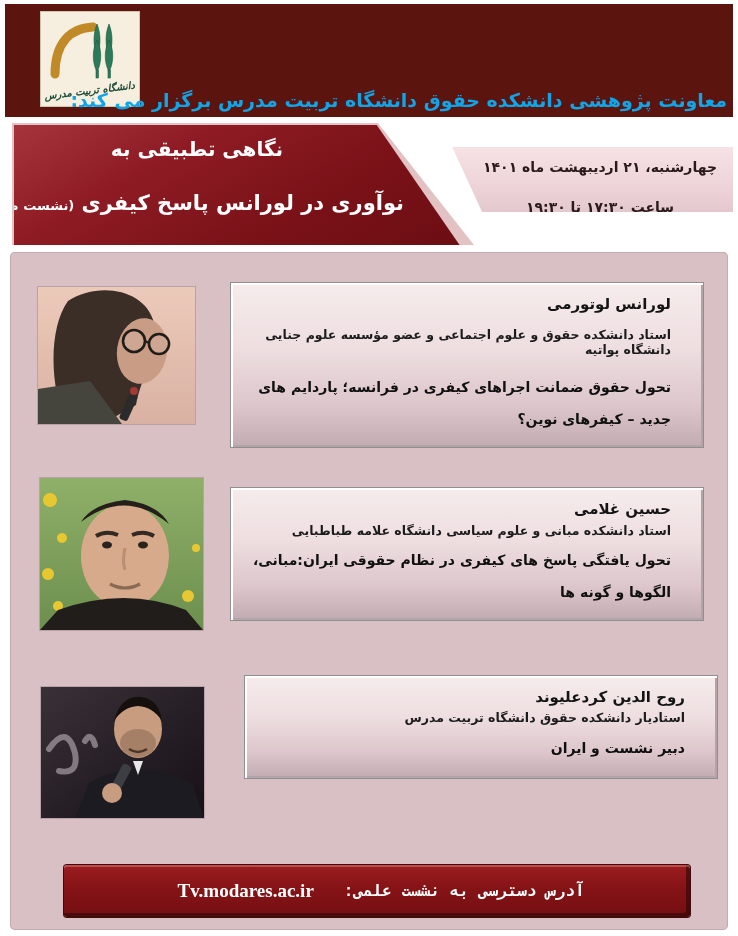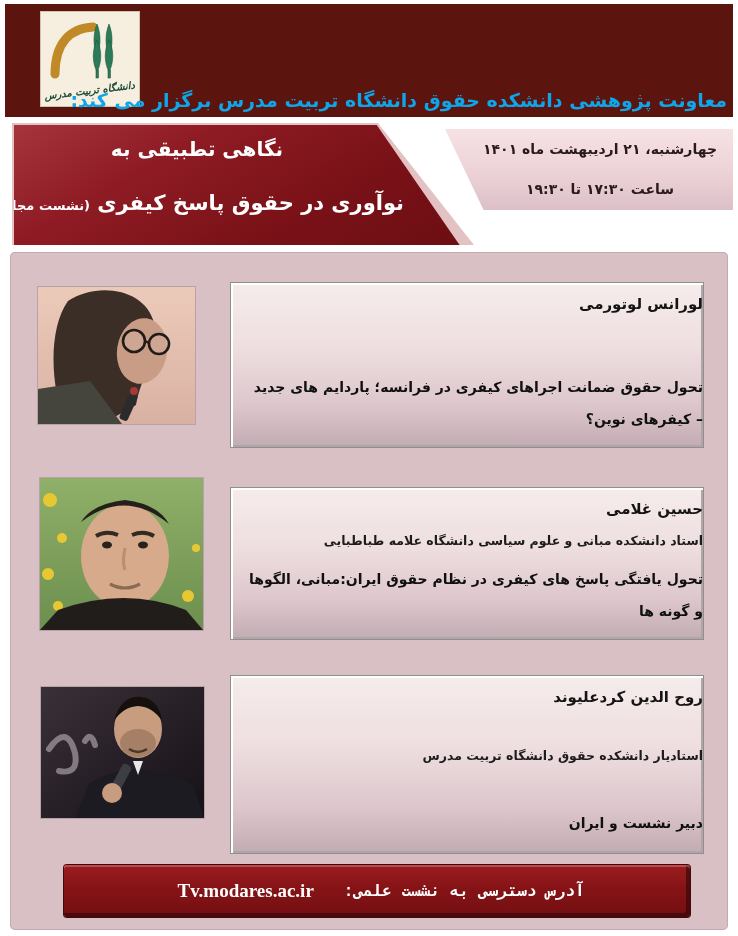--- a/index.html
+++ b/index.html
@@ -17,36 +17,36 @@
     clip-path:polygon(0 0,79.2% 0,100% 100%,0 100%);}
   .title-shape-inner{position:absolute;left:2px;top:2px;width:458px;height:138px;
     background:linear-gradient(150deg,#a5343c 0%,#8e1b24 30%,#7a1218 62%,#690d12 100%);
     clip-path:polygon(0 0,79.2% 0,100% 100%,0 100%);}
   .title-line1{position:absolute;top:12px;left:0;width:366px;text-align:center;color:#fff;font-weight:bold;font-size:20px;direction:rtl;}
   .title-line2{position:absolute;top:66px;left:0;width:390px;text-align:center;color:#fff;font-weight:bold;font-size:21px;direction:rtl;white-space:nowrap;}
   .title-line2 .small-note{font-size:13px;font-weight:bold;}
 
   .schedule-outer{position:absolute;left:443px;top:127px;width:292px;height:85px;background:#ffffff;
     clip-path:polygon(0 0,100% 0,100% 100%,13.4% 100%);filter:drop-shadow(1px 2px 1px rgba(120,80,90,.45));}
-  .schedule-inner{position:absolute;left:2px;top:2px;width:288px;height:81px;
+  .schedule-inner{position:absolute;left:2px;top:20px;width:288px;height:81px;
     background:linear-gradient(180deg,#f6e2e5 0%,#ecd2d7 55%,#dcbfc7 100%);
     clip-path:polygon(0 0,100% 0,100% 100%,13.4% 100%);}
   .schedule-date,.schedule-time{position:absolute;left:30px;right:8px;text-align:center;direction:rtl;color:#2b1a1a;font-weight:bold;font-size:14px;white-space:nowrap;}
   .schedule-date{top:12px;}
   .schedule-time{top:52px;}
 
   
   .body-panel{position:absolute;left:10px;top:252px;width:718px;height:678px;background:var(--body_pink,#d9c0c5);border-radius:5px;box-shadow:inset 0 0 0 1px #c3abb0;}
 
   .speaker-photo{position:absolute;box-shadow:0 0 0 1px #b9a2a7;}
   .speaker-photo svg{display:block;}
 
   .speaker-card{position:absolute;background:linear-gradient(180deg,#f6ecec 0%,#eedee0 40%,#dcc6cb 75%,#c2acb3 100%);
     border:1px solid #8f8f8f;box-shadow:inset 2px 2px 0 #ffffff,inset -2px -2px 0 #b3a4a8;
-    direction:rtl;box-sizing:border-box;padding:12px 0 10px 12px;display:flex;flex-direction:column;}
+    direction:rtl;box-sizing:border-box;padding:12px 32px 10px 12px;display:flex;flex-direction:column;}
   .speaker-name{font-weight:bold;font-size:15px;color:#141414;}
   .speaker-affiliation{font-weight:bold;font-size:12.5px;color:#1c1c1c;margin-top:auto;}
   .speaker-topic{font-weight:bold;font-size:14px;color:#101010;line-height:2.3;margin-top:auto;margin-bottom:2px;}
   .topic-roomy{line-height:2.6;}
 
   
   .footer-bar{position:absolute;left:64px;top:865px;width:626px;height:52px;border-radius:3px;
     background:linear-gradient(180deg,#9b1d20 0%,#851316 45%,#740f12 100%);
     box-shadow:inset 0 2px 0 rgba(255,160,160,.35),inset -4px -4px 0 rgba(45,5,5,.6),0 0 0 1px #3f0b0b;
     display:flex;direction:rtl;align-items:center;justify-content:center;gap:30px;}
@@ -73,21 +73,21 @@
         <text x="49" y="82" text-anchor="middle" font-size="10" font-style="italic" font-weight="bold" fill="#1d4a38" transform="rotate(-7 49 82)">دانشگاه تربیت مدرس</text>
       </svg>
     </div>
     <div class="organizer-line">معاونت پژوهشی دانشکده حقوق دانشگاه تربیت مدرس برگزار می کند:</div>
   </div>
 
   <div class="title-shape-outer">
     <div class="title-shape-inner">
       <div class="title-line1">نگاهی تطبیقی به</div>
       <div class="title-line2">
-        <span>نوآوری در حقوق پاسخ کیفری</span>
+        <span>نوآوری در لورانس پاسخ کیفری</span>
         <span class="small-note">(نشست مجازی)</span>
       </div>
     </div>
   </div>
 
   <div class="schedule-outer">
     <div class="schedule-inner">
       <div class="schedule-date">چهارشنبه، ۲۱ اردیبهشت ماه ۱۴۰۱</div>
       <div class="schedule-time">ساعت ۱۷:۳۰ تا ۱۹:۳۰</div>
     </div>
@@ -109,20 +109,21 @@
       <circle cx="96" cy="54" r="11" fill="rgba(255,255,255,0.10)" stroke="#211c18" stroke-width="2.6"></circle>
       <circle cx="121" cy="57" r="10" fill="rgba(255,255,255,0.10)" stroke="#211c18" stroke-width="2.6"></circle>
       <line x1="107" y1="54" x2="111" y2="56" stroke="#211c18" stroke-width="2.2"></line>
       <path d="M0 102 L52 94 L84 137 L0 137 Z" fill="#45453d"></path>
       <rect x="86" y="106" width="9" height="28" rx="3" fill="#2b2b2b" transform="rotate(24 90 120)"></rect>
       <circle cx="96" cy="104" r="4" fill="#a33a33"></circle>
     </svg>
   </div>
   <div class="speaker-card" style="left:230px;top:282px;width:474px;height:166px;">
     <div class="speaker-name">لورانس لوتورمی</div>
+    <div class="speaker-affiliation">استاد دانشکده حقوق و علوم اجتماعی و عضو مؤسسه علوم جنایی دانشگاه پواتیه</div>
     <div class="speaker-topic">تحول حقوق ضمانت اجراهای کیفری در فرانسه؛ پاردایم های جدید – کیفرهای نوین؟</div>
   </div>
 
   <div class="speaker-photo" style="left:40px;top:478px;width:163px;height:152px;">
     <svg width="163" height="152" viewBox="0 0 163 152">
       <defs>
           <linearGradient id="p2bg" x1="0" y1="0" x2="0" y2="1">
         <stop offset="0" stop-color="#8fb068"></stop>
             <stop offset="1" stop-color="#6d8f4f"></stop>
           </linearGradient>
@@ -140,24 +141,24 @@
       <path d="M41 44 Q85 10 129 46 Q118 26 85 22 Q52 26 41 44 Z" fill="#241f1b"></path>
       <path d="M56 58 Q66 52 78 57" stroke="#332a22" stroke-width="4" fill="none"></path>
       <path d="M92 57 Q104 52 114 58" stroke="#332a22" stroke-width="4" fill="none"></path>
       <ellipse cx="67" cy="67" rx="5" ry="3.4" fill="#2a221c"></ellipse>
       <ellipse cx="103" cy="67" rx="5" ry="3.4" fill="#2a221c"></ellipse>
       <path d="M85 70 Q82 84 85 92" stroke="#b98f72" stroke-width="3" fill="none"></path>
       <path d="M70 106 Q85 114 100 106" stroke="#8a6a52" stroke-width="3.2" fill="none"></path>
       <path d="M18 132 Q85 108 146 132 L163 152 L0 152 Z" fill="#211d1a"></path>
     </svg>
   </div>
-  <div class="speaker-card" style="left:230px;top:487px;width:474px;height:153px;">
+  <div class="speaker-card" style="left:230px;top:487px;width:474px;height:134px;">
     <div class="speaker-name">حسین غلامی</div>
     <div class="speaker-affiliation">استاد دانشکده مبانی و علوم سیاسی دانشگاه علامه طباطبایی</div>
-    <div class="speaker-topic">تحول یافتگی پاسخ های کیفری در نظام حقوق ایران:مبانی، الگوها و گونه ها</div>
+    <div class="speaker-topic">تحول یافتگی پاسخ های کیفری در نظام حقوقی ایران:مبانی، الگوها و گونه ها</div>
   </div>
 
   <div class="speaker-photo" style="left:41px;top:687px;width:163px;height:131px;">
     <svg width="163" height="131" viewBox="0 0 163 131">
       <defs>
           <linearGradient id="p3bg" x1="0" y1="0" x2="1" y2="1">
         <stop offset="0" stop-color="#3a3038"></stop>
             <stop offset="1" stop-color="#161017"></stop>
           </linearGradient>
         </defs>
@@ -169,21 +170,21 @@
       <ellipse cx="97" cy="42" rx="24" ry="29" fill="#c79c7f"></ellipse>
       <ellipse cx="97" cy="56" rx="18" ry="14" fill="#7d5f4c" opacity="0.45"></ellipse>
       <path d="M73 34 Q80 8 100 10 Q118 12 121 34 Q112 20 97 19 Q82 20 73 34 Z" fill="#15100d"></path>
       <path d="M88 62 Q97 68 106 62" stroke="#4a3528" stroke-width="2.5" fill="none"></path>
       <path d="M48 96 Q97 68 152 98 L163 131 L34 131 Z" fill="#1d1b22"></path>
       <path d="M92 74 L102 74 L97 88 Z" fill="#e8e8e8"></path>
       <rect x="74" y="76" width="10" height="34" rx="4" fill="#3d3d44" transform="rotate(28 79 93)"></rect>
       <circle cx="71" cy="106" r="10" fill="#c79c7f"></circle>
     </svg>
   </div>
-  <div class="speaker-card" style="left:230px;top:675px;width:474px;height:179px;">
+  <div class="speaker-card" style="left:244px;top:675px;width:474px;height:104px;">
     <div class="speaker-name">روح الدین کردعلیوند</div>
     <div class="speaker-affiliation">استادیار دانشکده حقوق دانشگاه تربیت مدرس</div>
     <div class="speaker-topic topic-roomy">دبیر نشست و ایران</div>
   </div>
 
   <div class="footer-bar">
     <span class="footer-label">آدرس دسترسی به نشست علمی:</span>
     <span class="footer-url">Tv.modares.ac.ir</span>
   </div>
 

